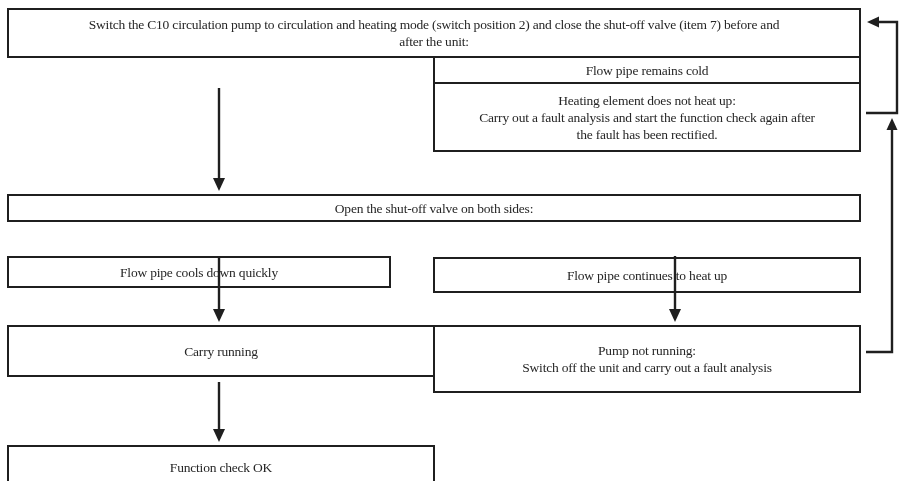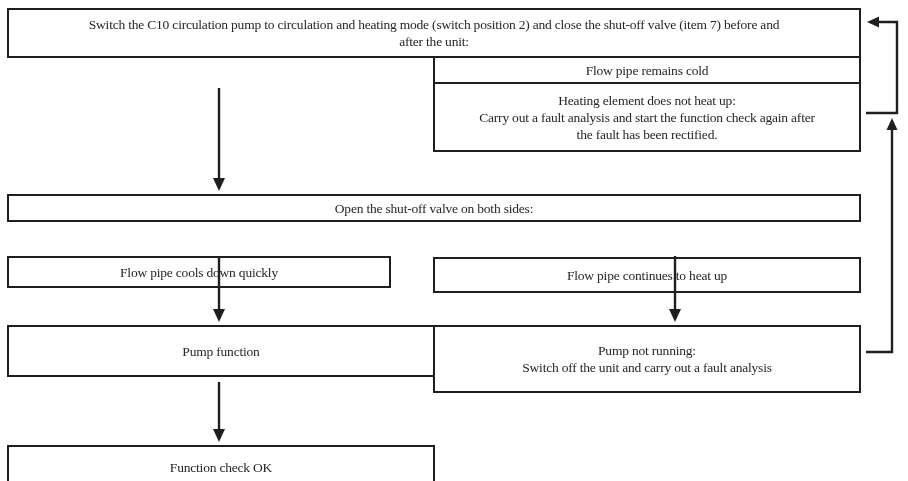--- a/index.html
+++ b/index.html
@@ -87,21 +87,21 @@
 
   <div class="box b-r2-left">
     <span>Flow pipe cools down quickly</span>
   </div>
 
   <div class="box b-r2-right">
     <span>Flow pipe continues to heat up</span>
   </div>
 
   <div class="box b-r3-left">
-    <span>Pump function</span>
+    <span>Carry running</span>
   </div>
 
   <div class="box b-r3-right">
     <span>Pump not running:
 Switch off the unit and carry out a fault analysis</span>
   </div>
 
   <div class="box b-result">
     <span>Function check OK</span>
   </div>

